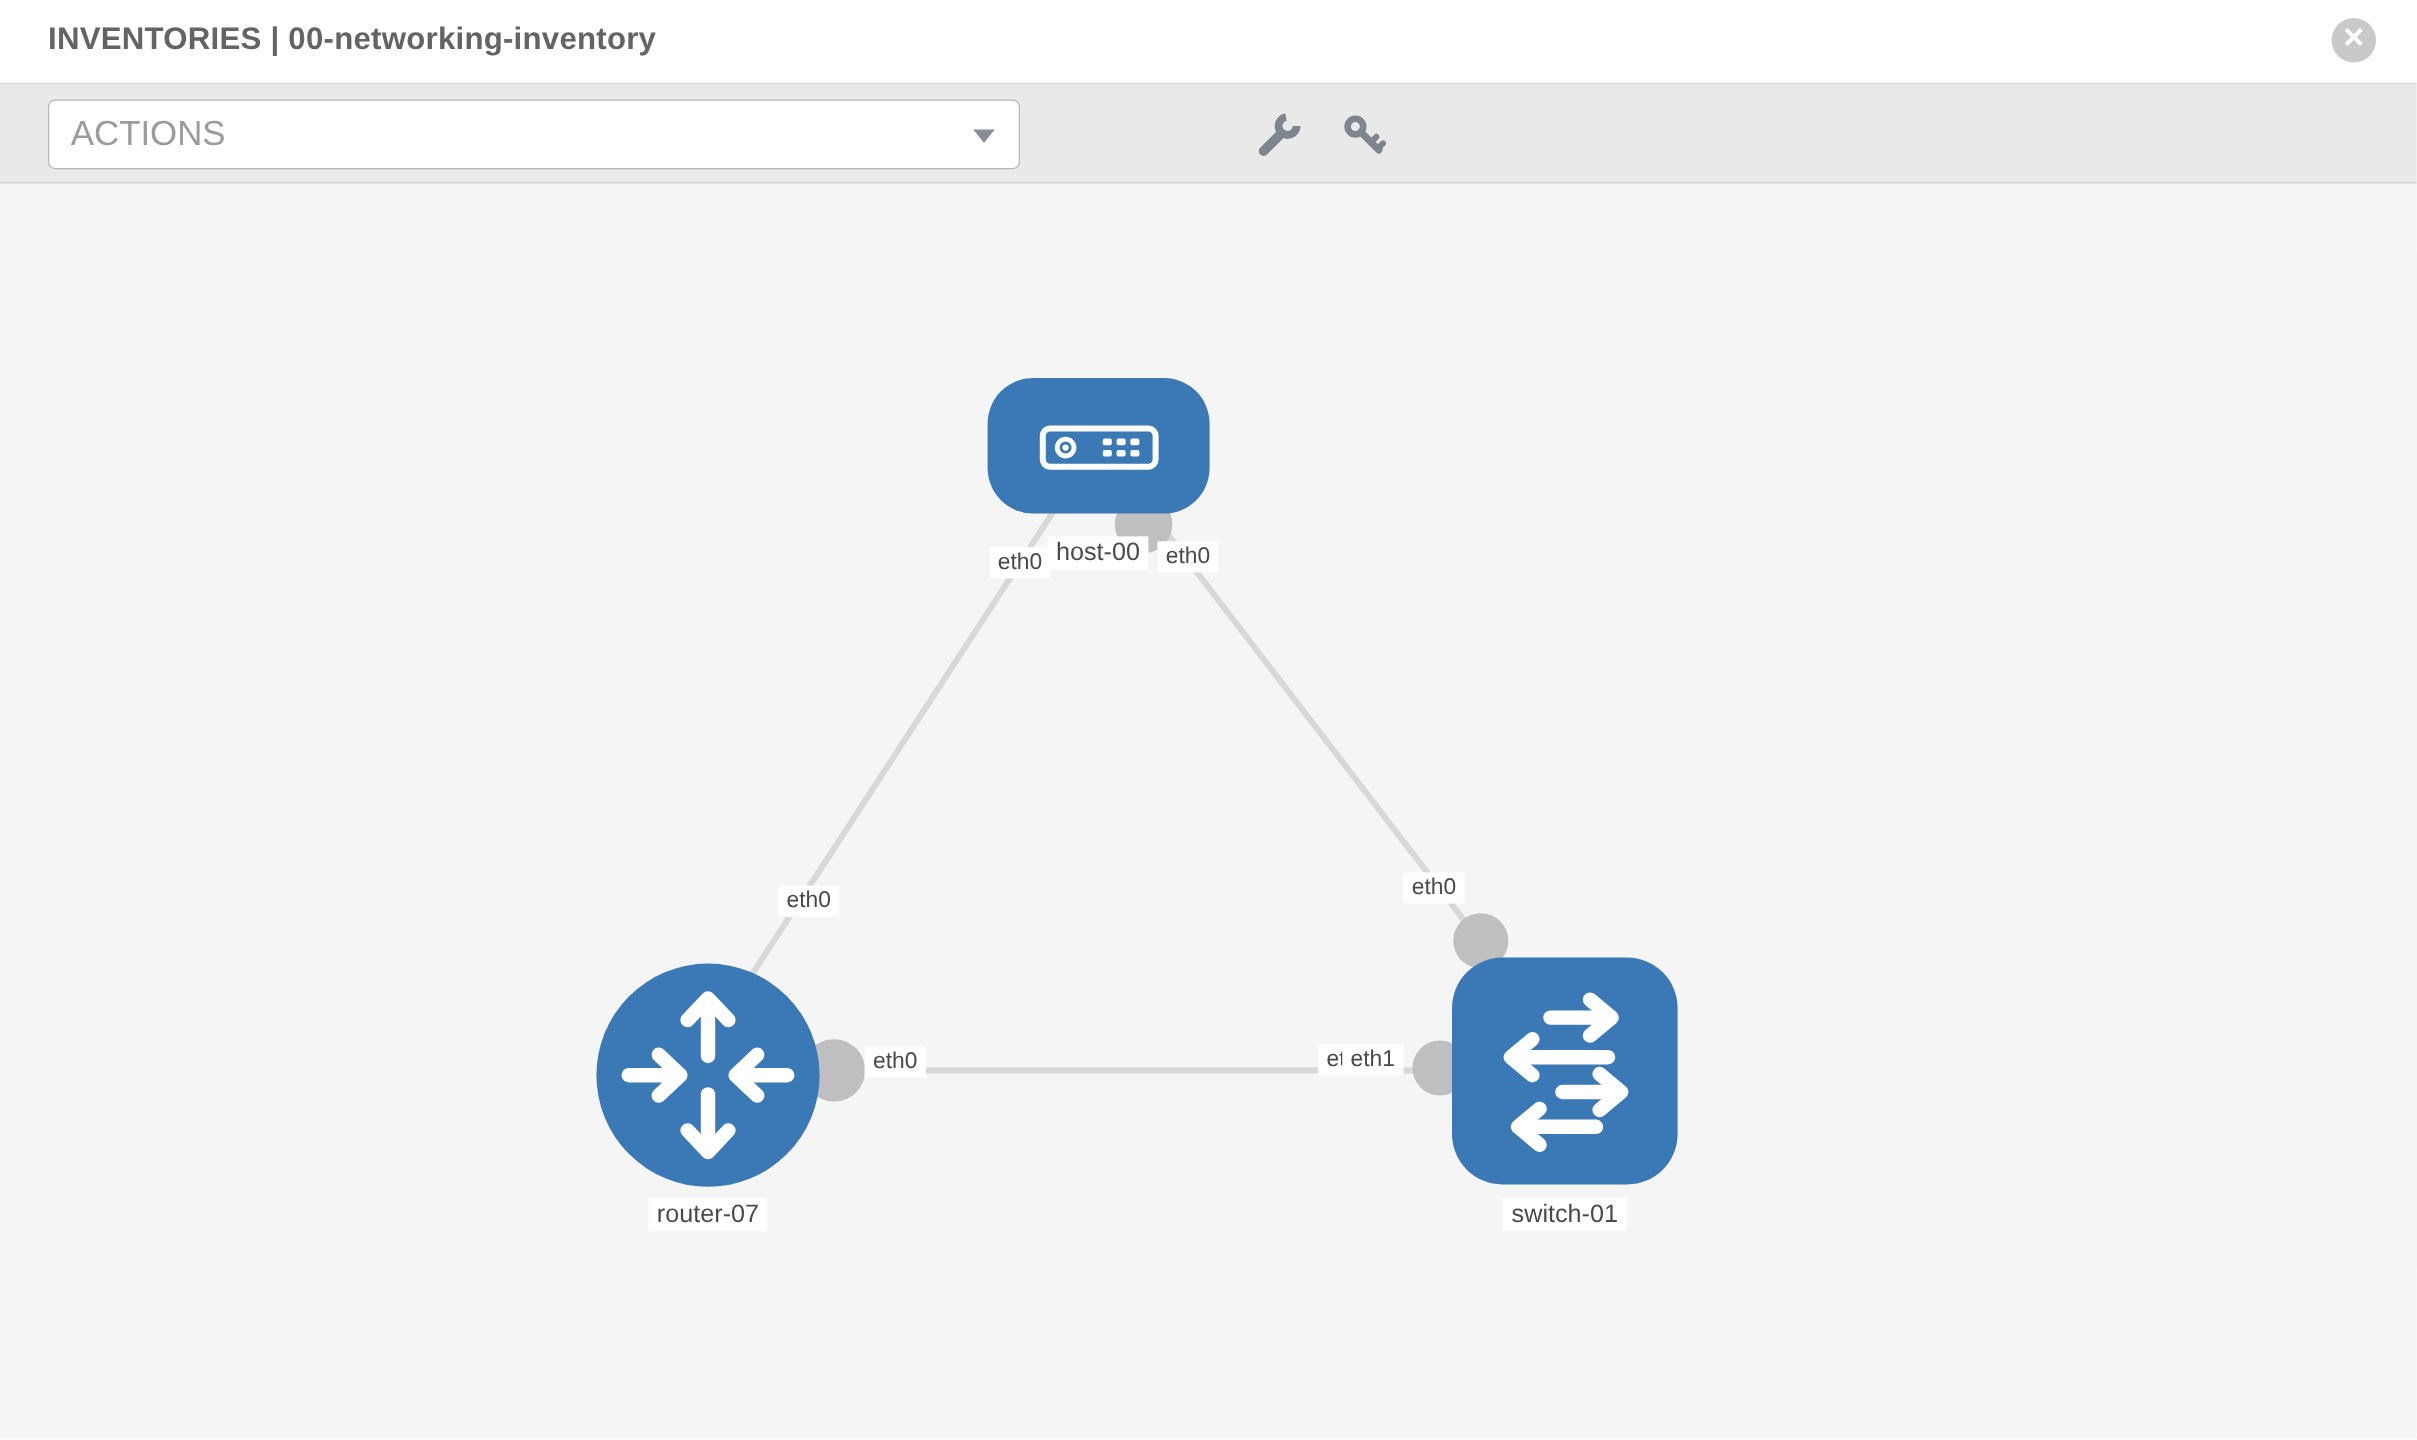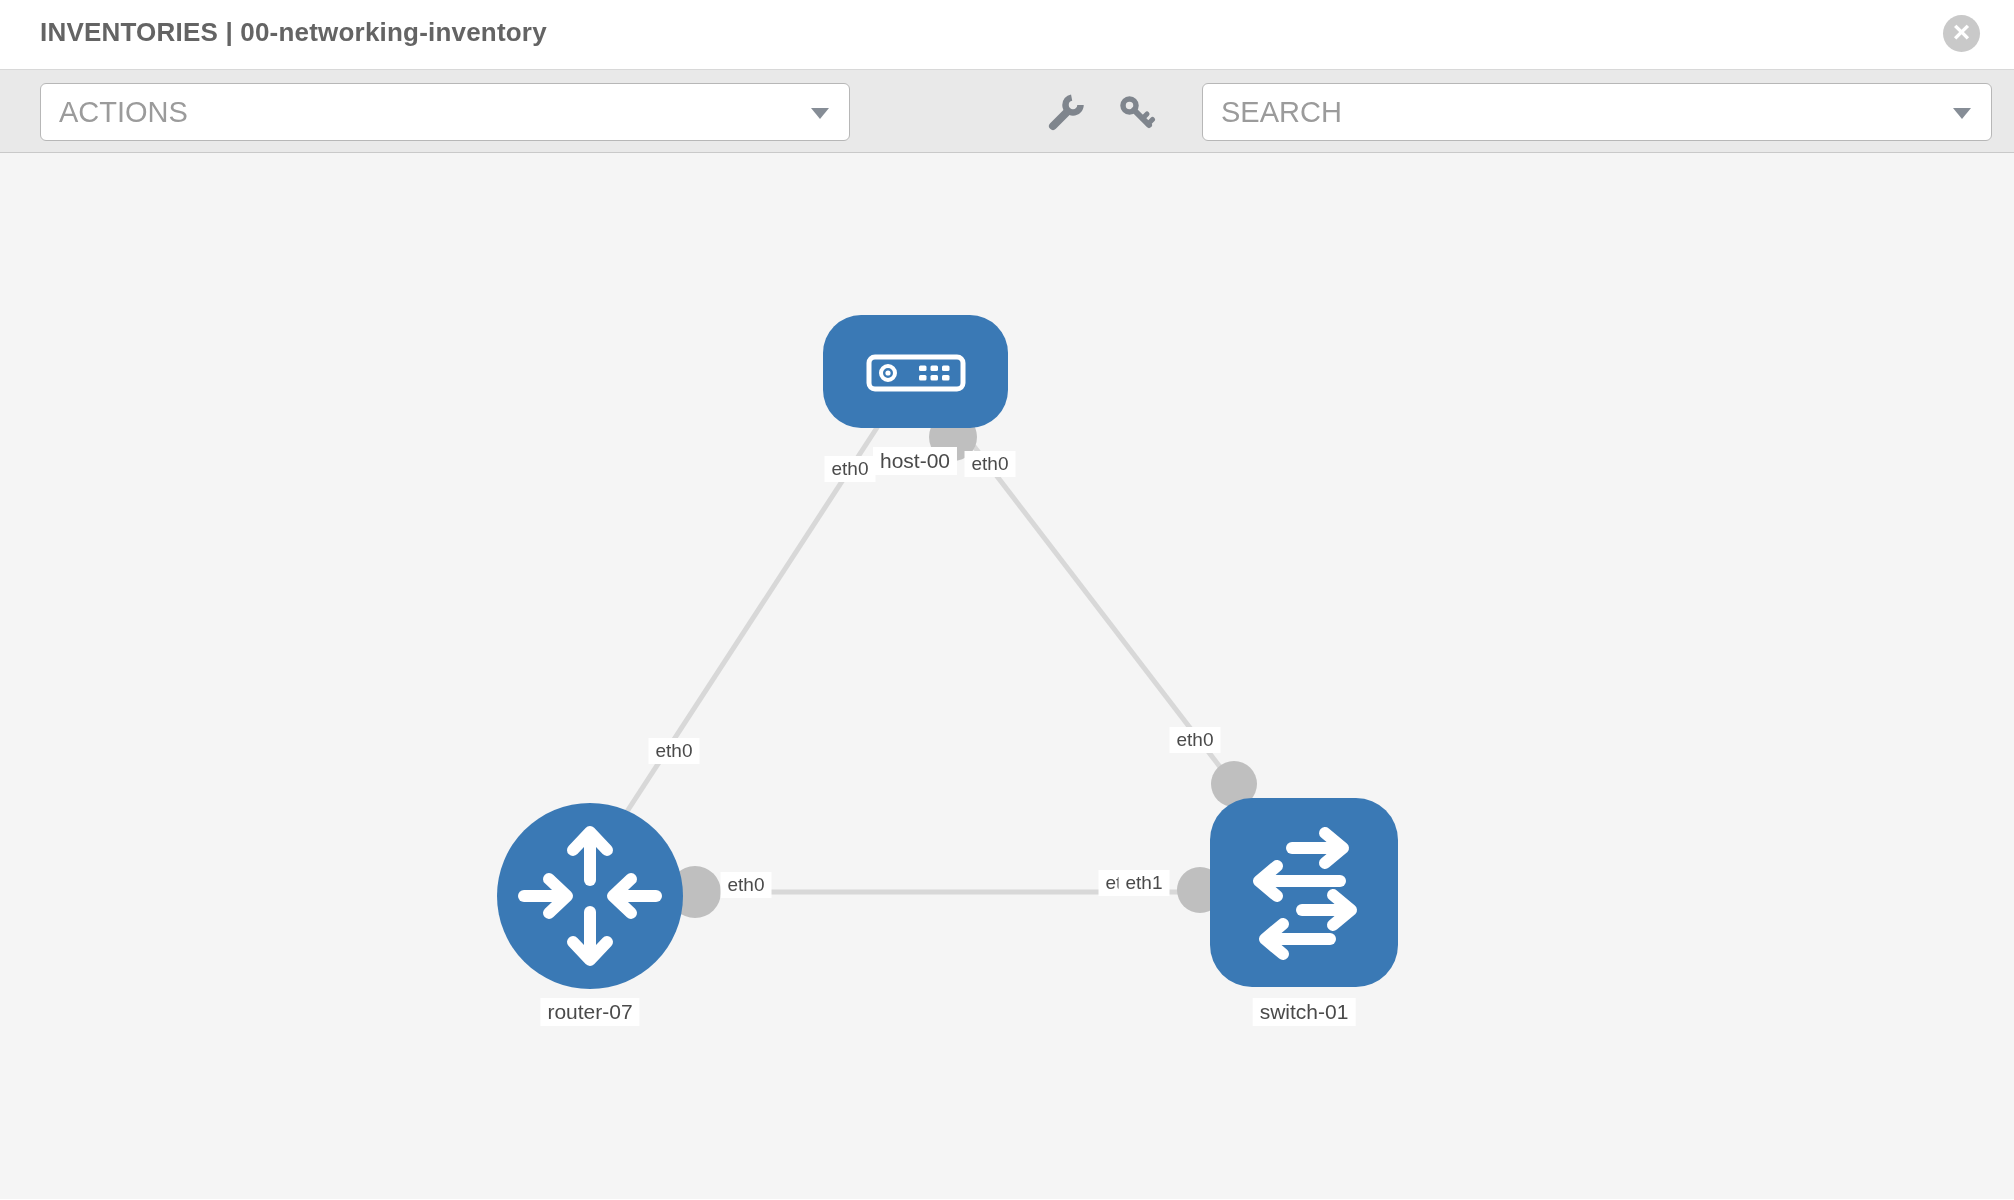--- a/index.html
+++ b/index.html
@@ -56,24 +56,20 @@
     <line x1="5" y1="33" x2="18.5" y2="19.5" stroke="#7f858d" stroke-width="8" stroke-linecap="round"></line>
   </svg>
 
   <svg class="tool-icon key-icon" viewBox="0 0 38 38">
     <circle cx="11.5" cy="12.5" r="6.5" fill="none" stroke="#7f858d" stroke-width="5.5"></circle>
     <line x1="16" y1="17" x2="31" y2="32" stroke="#7f858d" stroke-width="6" stroke-linecap="round"></line>
     <line x1="24.5" y1="25.5" x2="29" y2="21" stroke="#7f858d" stroke-width="5" stroke-linecap="round"></line>
     <line x1="30" y1="31" x2="34.5" y2="26.5" stroke="#7f858d" stroke-width="5" stroke-linecap="round"></line>
   </svg>
 
-  <div class="select-box search-box">
-    <span class="sel-text">SEARCH</span>
-    <span class="caret"></span>
-  </div>
 </div>
 
 <div class="canvas">
 
   <svg class="topology-svg" width="2014" height="1046" viewBox="0 0 2014 1046">
 
     <g stroke="#d8d8d8" stroke-width="5">
       <line x1="880" y1="270" x2="600" y2="700"></line>
       <line x1="950" y1="262" x2="1240" y2="640"></line>
       <line x1="640" y1="739" x2="1260" y2="739"></line>

